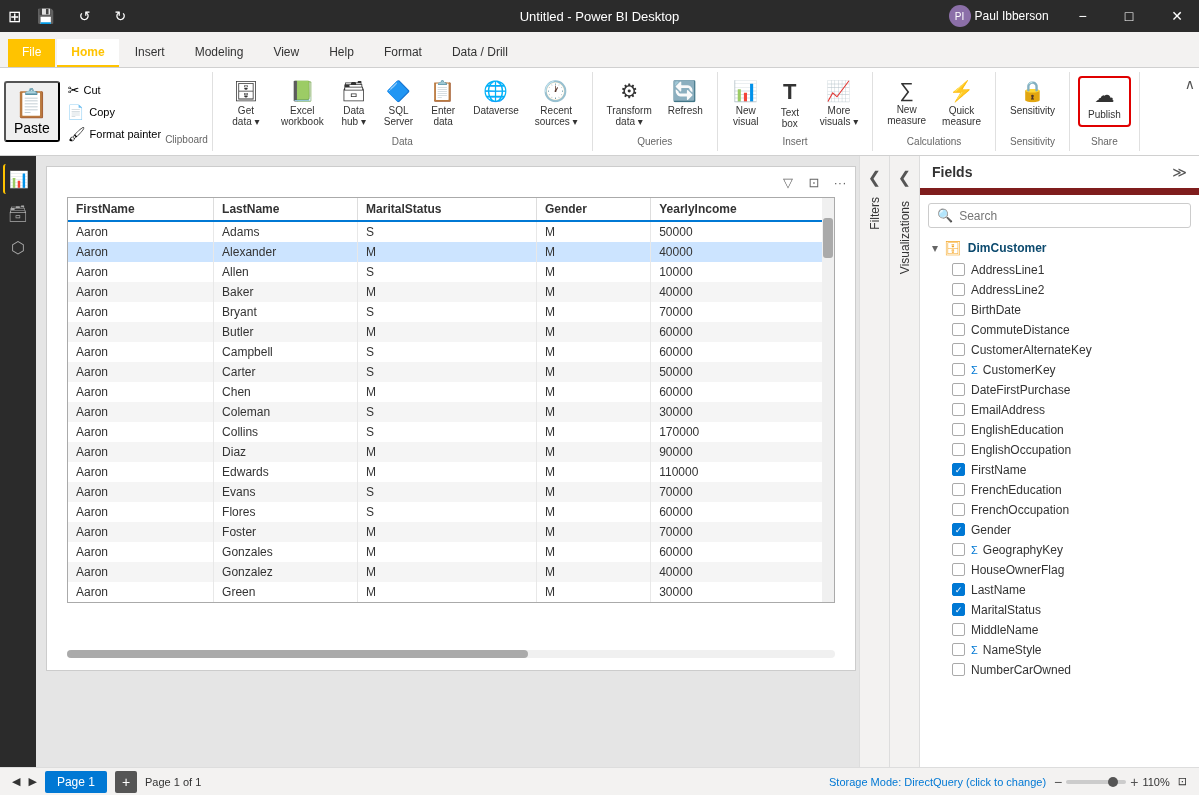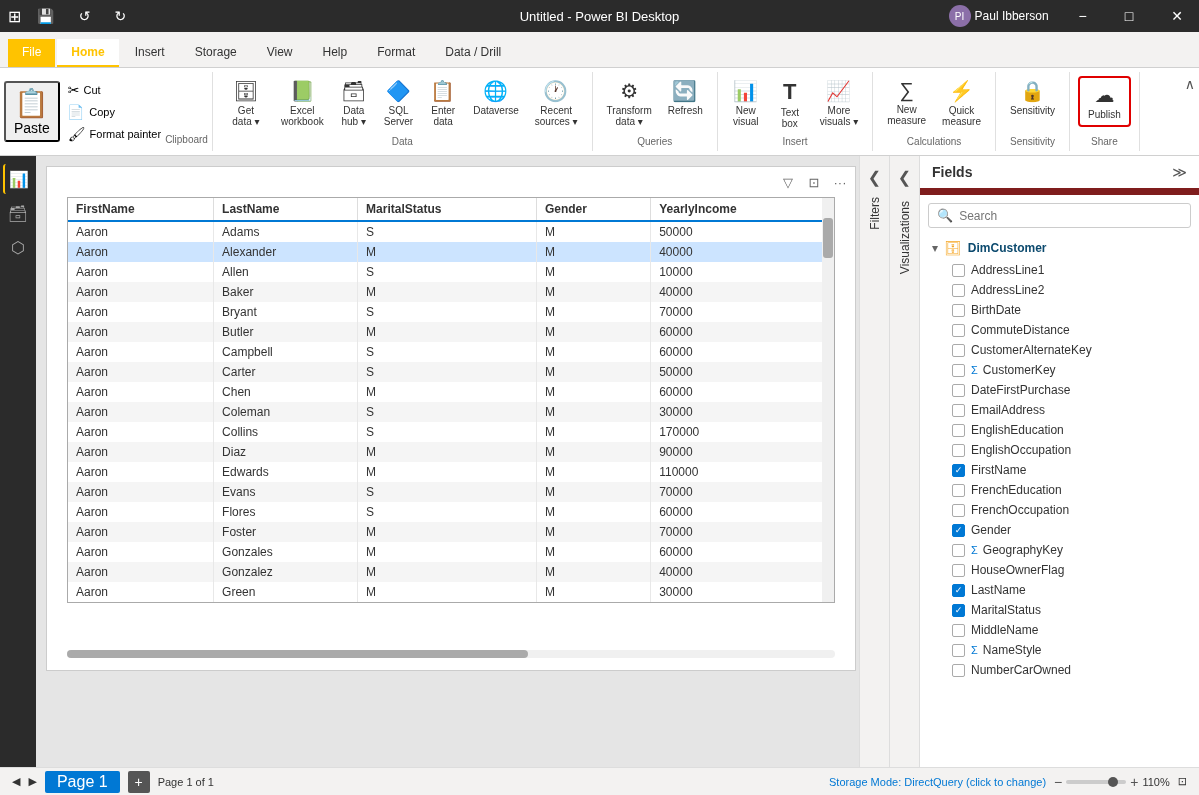--- a/index.html
+++ b/index.html
@@ -287,21 +287,20 @@
       align-items: center;
       padding: 4px 12px;
       cursor: pointer;
       gap: 6px;
     }
     .table-expand { font-size: 12px; color: #666; }
     .table-icon { font-size: 14px; color: #f5a623; }
     .table-name { font-size: 12px; font-weight: 600; color: #0c4a6e; }
     .field-item {
       display: flex;
-      align-items: center;
       padding: 3px 12px 3px 32px;
       cursor: pointer;
       gap: 6px;
     }
     .field-checkbox {
       width: 13px;
       height: 13px;
       border: 1px solid #aaa;
       border-radius: 2px;
       display: flex;
@@ -310,21 +309,21 @@
       flex-shrink: 0;
     }
     .field-checkbox.checked { background: #0078d4; border-color: #0078d4; color: white; font-size: 9px; }
     .field-name { font-size: 12px; color: #333; }
     .field-sigma { color: #0078d4; font-size: 11px; margin-right: 2px; }
     .page-tab {
       height: 22px;
       padding: 0 12px;
       background: #0078d4;
       color: white;
-      font-size: 16px;
+      font-size: 12px;
       display: flex;
       align-items: center;
       cursor: pointer;
       border-radius: 2px;
     }
     .page-add-btn {
       width: 22px;
       height: 22px;
       background: #555;
       color: white;
@@ -399,21 +398,21 @@
     <button class="title-btn">−</button>
     <button class="title-btn">□</button>
     <button class="title-btn close">✕</button>
   </div>
 </div>
 
 <div class="ribbon-tabs">
   <div class="ribbon-tab file">File</div>
   <div class="ribbon-tab active">Home</div>
   <div class="ribbon-tab">Insert</div>
-  <div class="ribbon-tab">Storage</div>
+  <div class="ribbon-tab">Modeling</div>
   <div class="ribbon-tab">View</div>
   <div class="ribbon-tab">Help</div>
   <div class="ribbon-tab">Format</div>
   <div class="ribbon-tab">Data / Drill</div>
 </div>
 
 <div class="ribbon">
 
   <div class="clipboard-group">
     <div class="clipboard-left">

